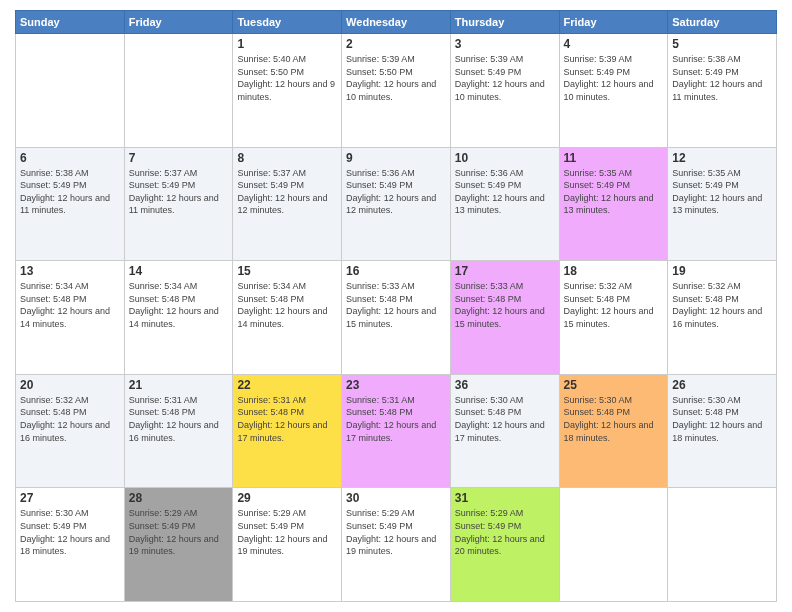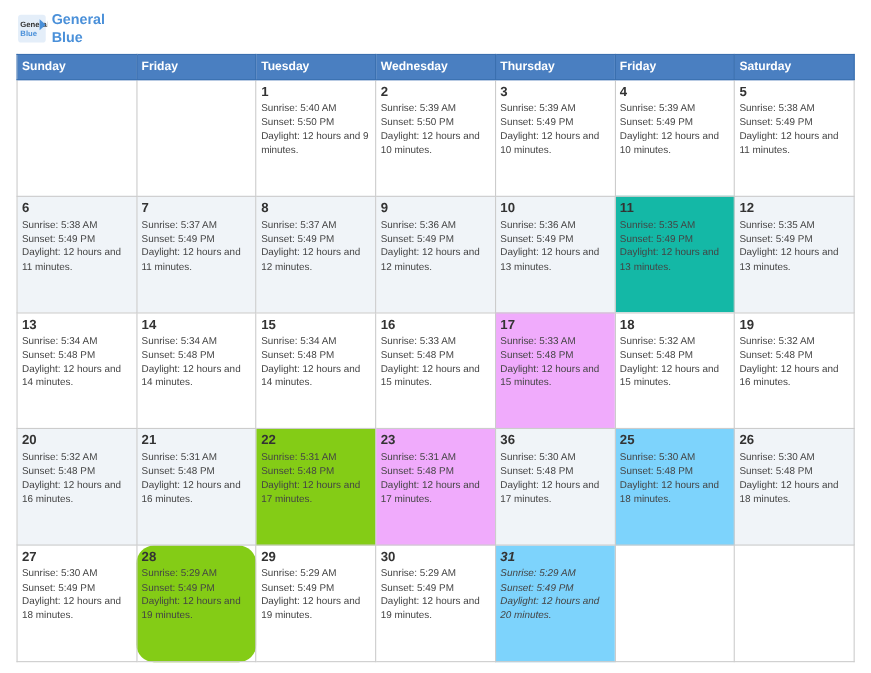--- a/index.html
+++ b/index.html
@@ -96,38 +96,20 @@
       line-height: 1.4;
     }
     .empty-cell {
       background-color: #fff !important;
     }
   </style>
 </head>
 <body>
 
 <div class="page">
-  <div class="header">
-    <div class="logo">
-      <svg class="logo-icon" viewBox="0 0 40 40">
-        <rect x="2" y="2" width="36" height="36" rx="4" fill="#4a90d9" opacity="0.15"></rect>
-        <text x="5" y="18" font-size="10" font-weight="bold" fill="#333">General</text>
-        <text x="5" y="30" font-size="10" font-weight="bold" fill="#4a90d9">Blue</text>
-        <polygon points="30,8 38,15 30,22" fill="#4a90d9"></polygon>
-      </svg>
-      <div class="logo-text">
-        <div><span>General</span></div>
-        <div style="color:#4a90d9">Blue</div>
-      </div>
-    </div>
-    <div class="title-block">
-      <div class="month-title"></div>
-      <div class="subtitle"></div>
-    </div>
-  </div>
 
   <table class="calendar">
     <thead>
       <tr>
       <th>Sunday</th>
           <th>Friday</th>
           <th>Tuesday</th>
           <th>Wednesday</th>
           <th>Thursday</th>
           <th>Friday</th>
@@ -173,21 +155,21 @@
             <div class="day-detail">Sunrise: 5:37 AM<br>Sunset: 5:49 PM<br>Daylight: 12 hours and 12 minutes.</div>
           </td>
           <td style="background-color: rgb(240, 244, 248);">
             <span class="day-number">9</span>
             <div class="day-detail">Sunrise: 5:36 AM<br>Sunset: 5:49 PM<br>Daylight: 12 hours and 12 minutes.</div>
           </td>
           <td style="background-color: rgb(240, 244, 248);">
             <span class="day-number">10</span>
             <div class="day-detail">Sunrise: 5:36 AM<br>Sunset: 5:49 PM<br>Daylight: 12 hours and 13 minutes.</div>
           </td>
-          <td style="background-color: #14b8a6;">
+          <td style="background-color: #f0abfc;">
             <span class="day-number">11</span>
             <div class="day-detail">Sunrise: 5:35 AM<br>Sunset: 5:49 PM<br>Daylight: 12 hours and 13 minutes.</div>
           </td>
           <td style="background-color: rgb(240, 244, 248);">
             <span class="day-number">12</span>
             <div class="day-detail">Sunrise: 5:35 AM<br>Sunset: 5:49 PM<br>Daylight: 12 hours and 13 minutes.</div>
           </td>
         </tr>
         <tr>
           <td style="background-color: rgb(255, 255, 255);">
@@ -221,59 +203,59 @@
         </tr>
         <tr>
           <td style="background-color: rgb(240, 244, 248);">
             <span class="day-number">20</span>
             <div class="day-detail">Sunrise: 5:32 AM<br>Sunset: 5:48 PM<br>Daylight: 12 hours and 16 minutes.</div>
           </td>
           <td style="background-color: rgb(240, 244, 248);">
             <span class="day-number">21</span>
             <div class="day-detail">Sunrise: 5:31 AM<br>Sunset: 5:48 PM<br>Daylight: 12 hours and 16 minutes.</div>
           </td>
-          <td style="background-color: #84cc16;">
+          <td style="background-color: #fde047;">
             <span class="day-number">22</span>
             <div class="day-detail">Sunrise: 5:31 AM<br>Sunset: 5:48 PM<br>Daylight: 12 hours and 17 minutes.</div>
           </td>
           <td style="background-color: #f0abfc;">
             <span class="day-number">23</span>
             <div class="day-detail">Sunrise: 5:31 AM<br>Sunset: 5:48 PM<br>Daylight: 12 hours and 17 minutes.</div>
           </td>
           <td style="background-color: rgb(240, 244, 248);">
             <span class="day-number">36</span>
             <div class="day-detail">Sunrise: 5:30 AM<br>Sunset: 5:48 PM<br>Daylight: 12 hours and 17 minutes.</div>
           </td>
-          <td style="background-color: #7dd3fc;">
+          <td style="background-color: #fdba74;">
             <span class="day-number">25</span>
             <div class="day-detail">Sunrise: 5:30 AM<br>Sunset: 5:48 PM<br>Daylight: 12 hours and 18 minutes.</div>
           </td>
           <td style="background-color: rgb(240, 244, 248);">
             <span class="day-number">26</span>
             <div class="day-detail">Sunrise: 5:30 AM<br>Sunset: 5:48 PM<br>Daylight: 12 hours and 18 minutes.</div>
           </td>
         </tr>
         <tr>
           <td style="background-color: rgb(255, 255, 255);">
             <span class="day-number">27</span>
             <div class="day-detail">Sunrise: 5:30 AM<br>Sunset: 5:49 PM<br>Daylight: 12 hours and 18 minutes.</div>
           </td>
-          <td style="background-color: #84cc16; border-radius: 16px;">
+          <td style="background-color: #a3a3a3;">
             <span class="day-number">28</span>
             <div class="day-detail">Sunrise: 5:29 AM<br>Sunset: 5:49 PM<br>Daylight: 12 hours and 19 minutes.</div>
           </td>
           <td style="background-color: rgb(255, 255, 255);">
             <span class="day-number">29</span>
             <div class="day-detail">Sunrise: 5:29 AM<br>Sunset: 5:49 PM<br>Daylight: 12 hours and 19 minutes.</div>
           </td>
           <td style="background-color: rgb(255, 255, 255);">
             <span class="day-number">30</span>
             <div class="day-detail">Sunrise: 5:29 AM<br>Sunset: 5:49 PM<br>Daylight: 12 hours and 19 minutes.</div>
           </td>
-          <td style="background-color: #7dd3fc; font-style: italic;">
+          <td style="background-color: #bef264;">
             <span class="day-number">31</span>
             <div class="day-detail">Sunrise: 5:29 AM<br>Sunset: 5:49 PM<br>Daylight: 12 hours and 20 minutes.</div>
           </td>
           <td class="empty-cell"></td>
           <td class="empty-cell"></td>
         </tr>
       </tbody>
   </table>
 </div>
 

